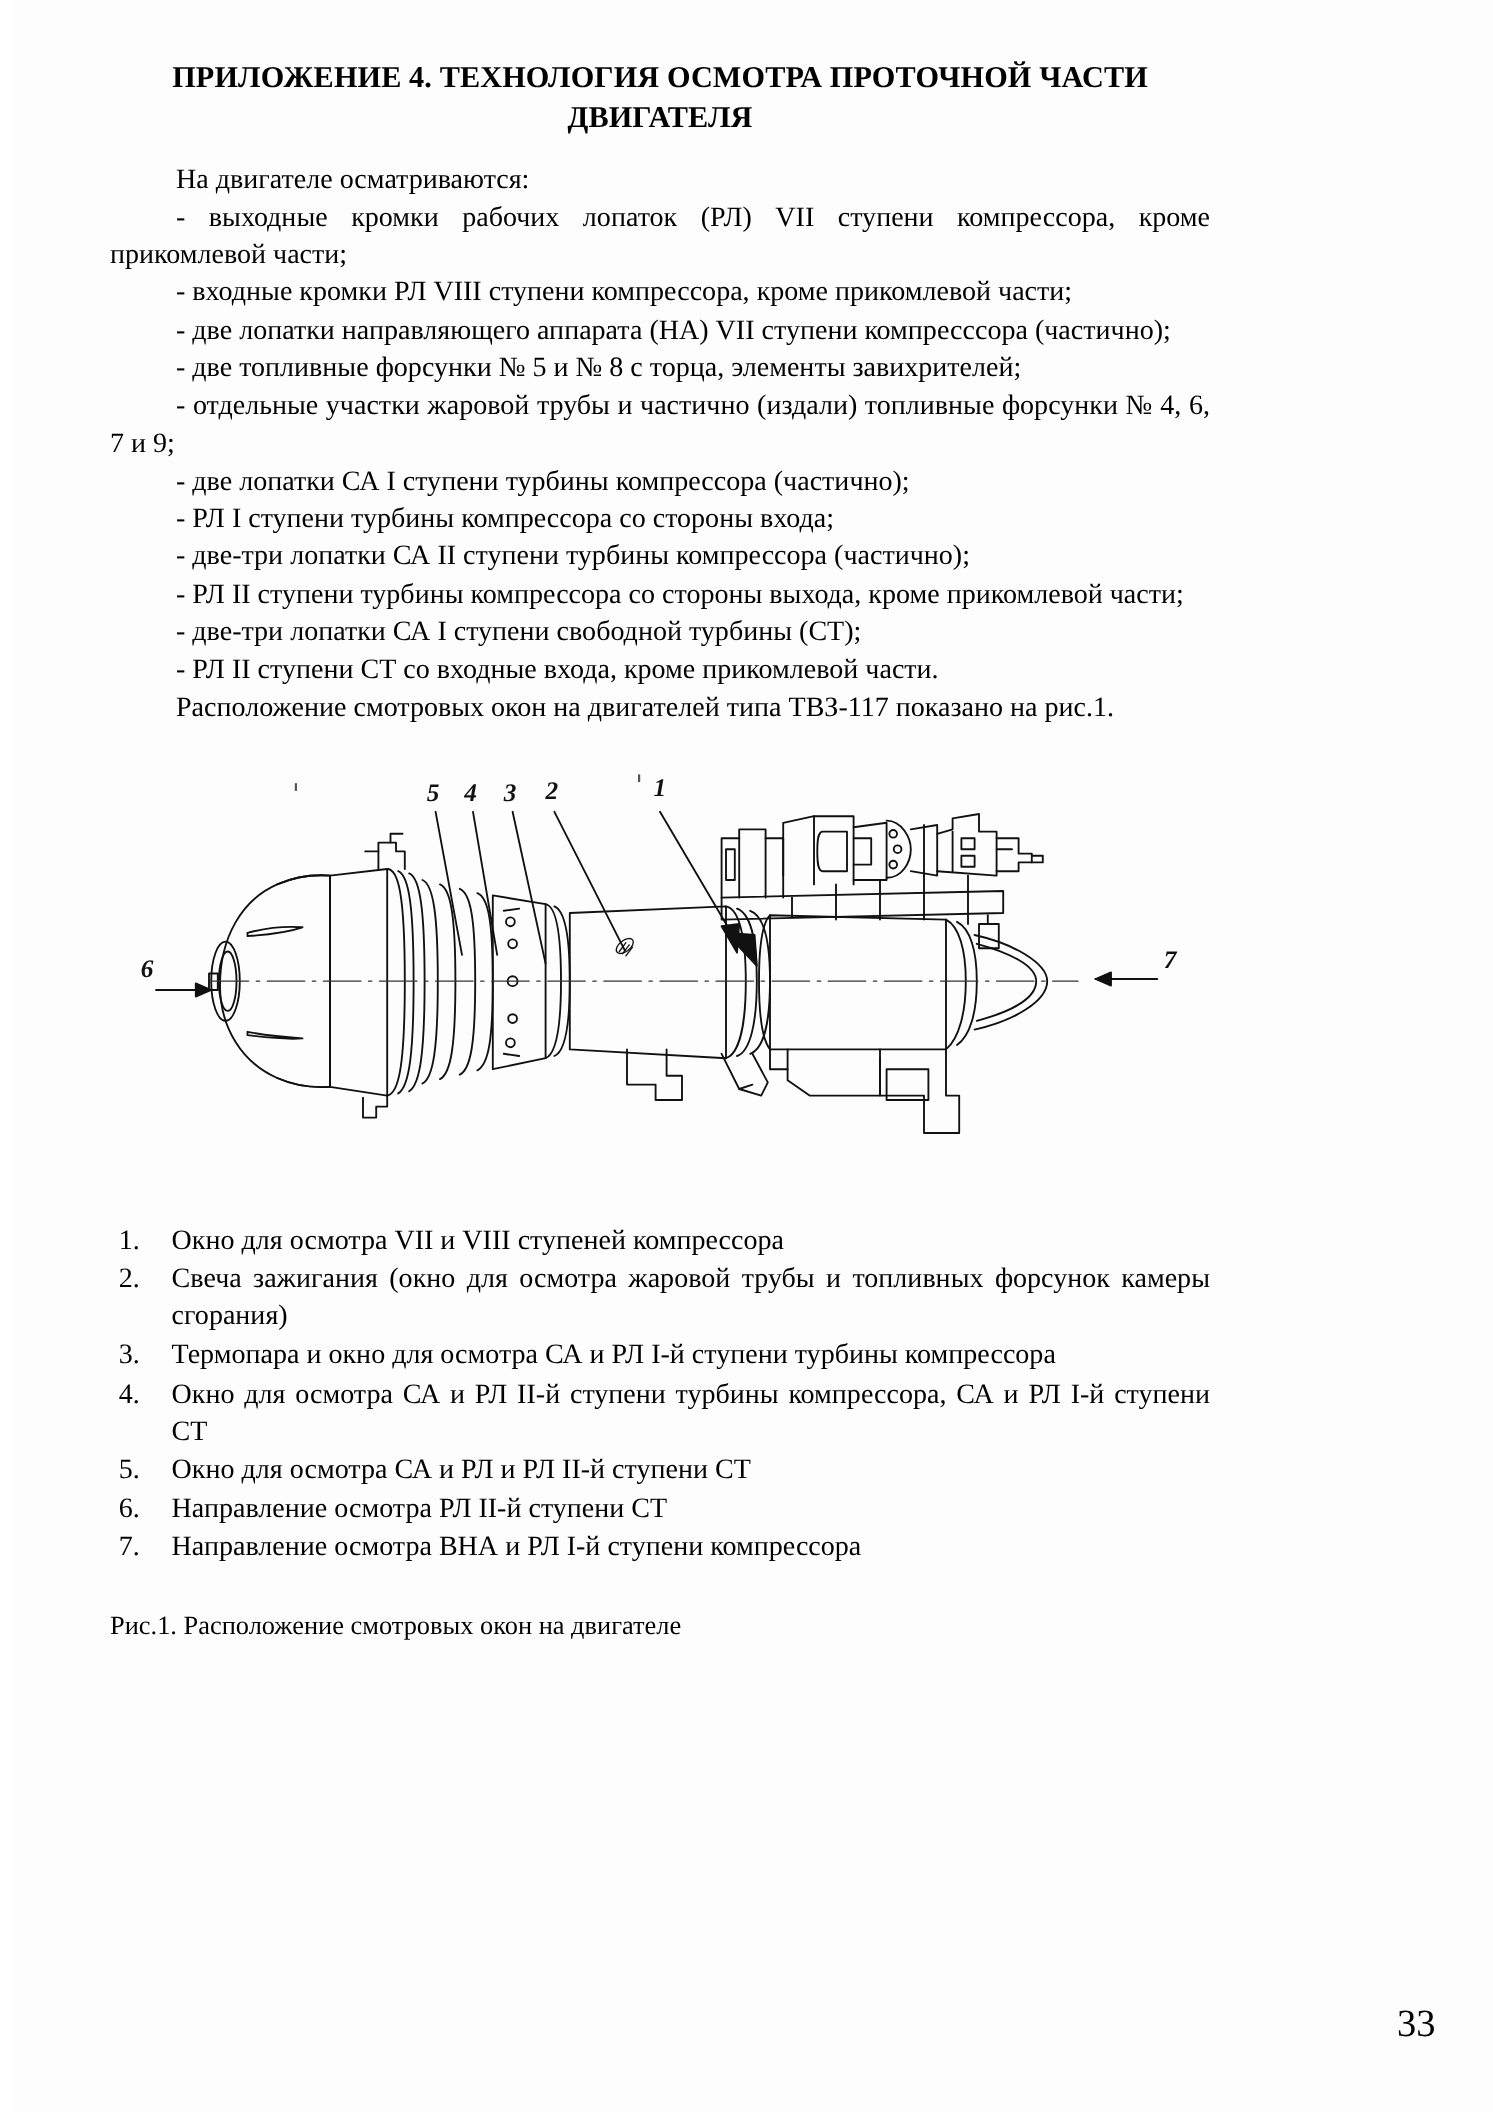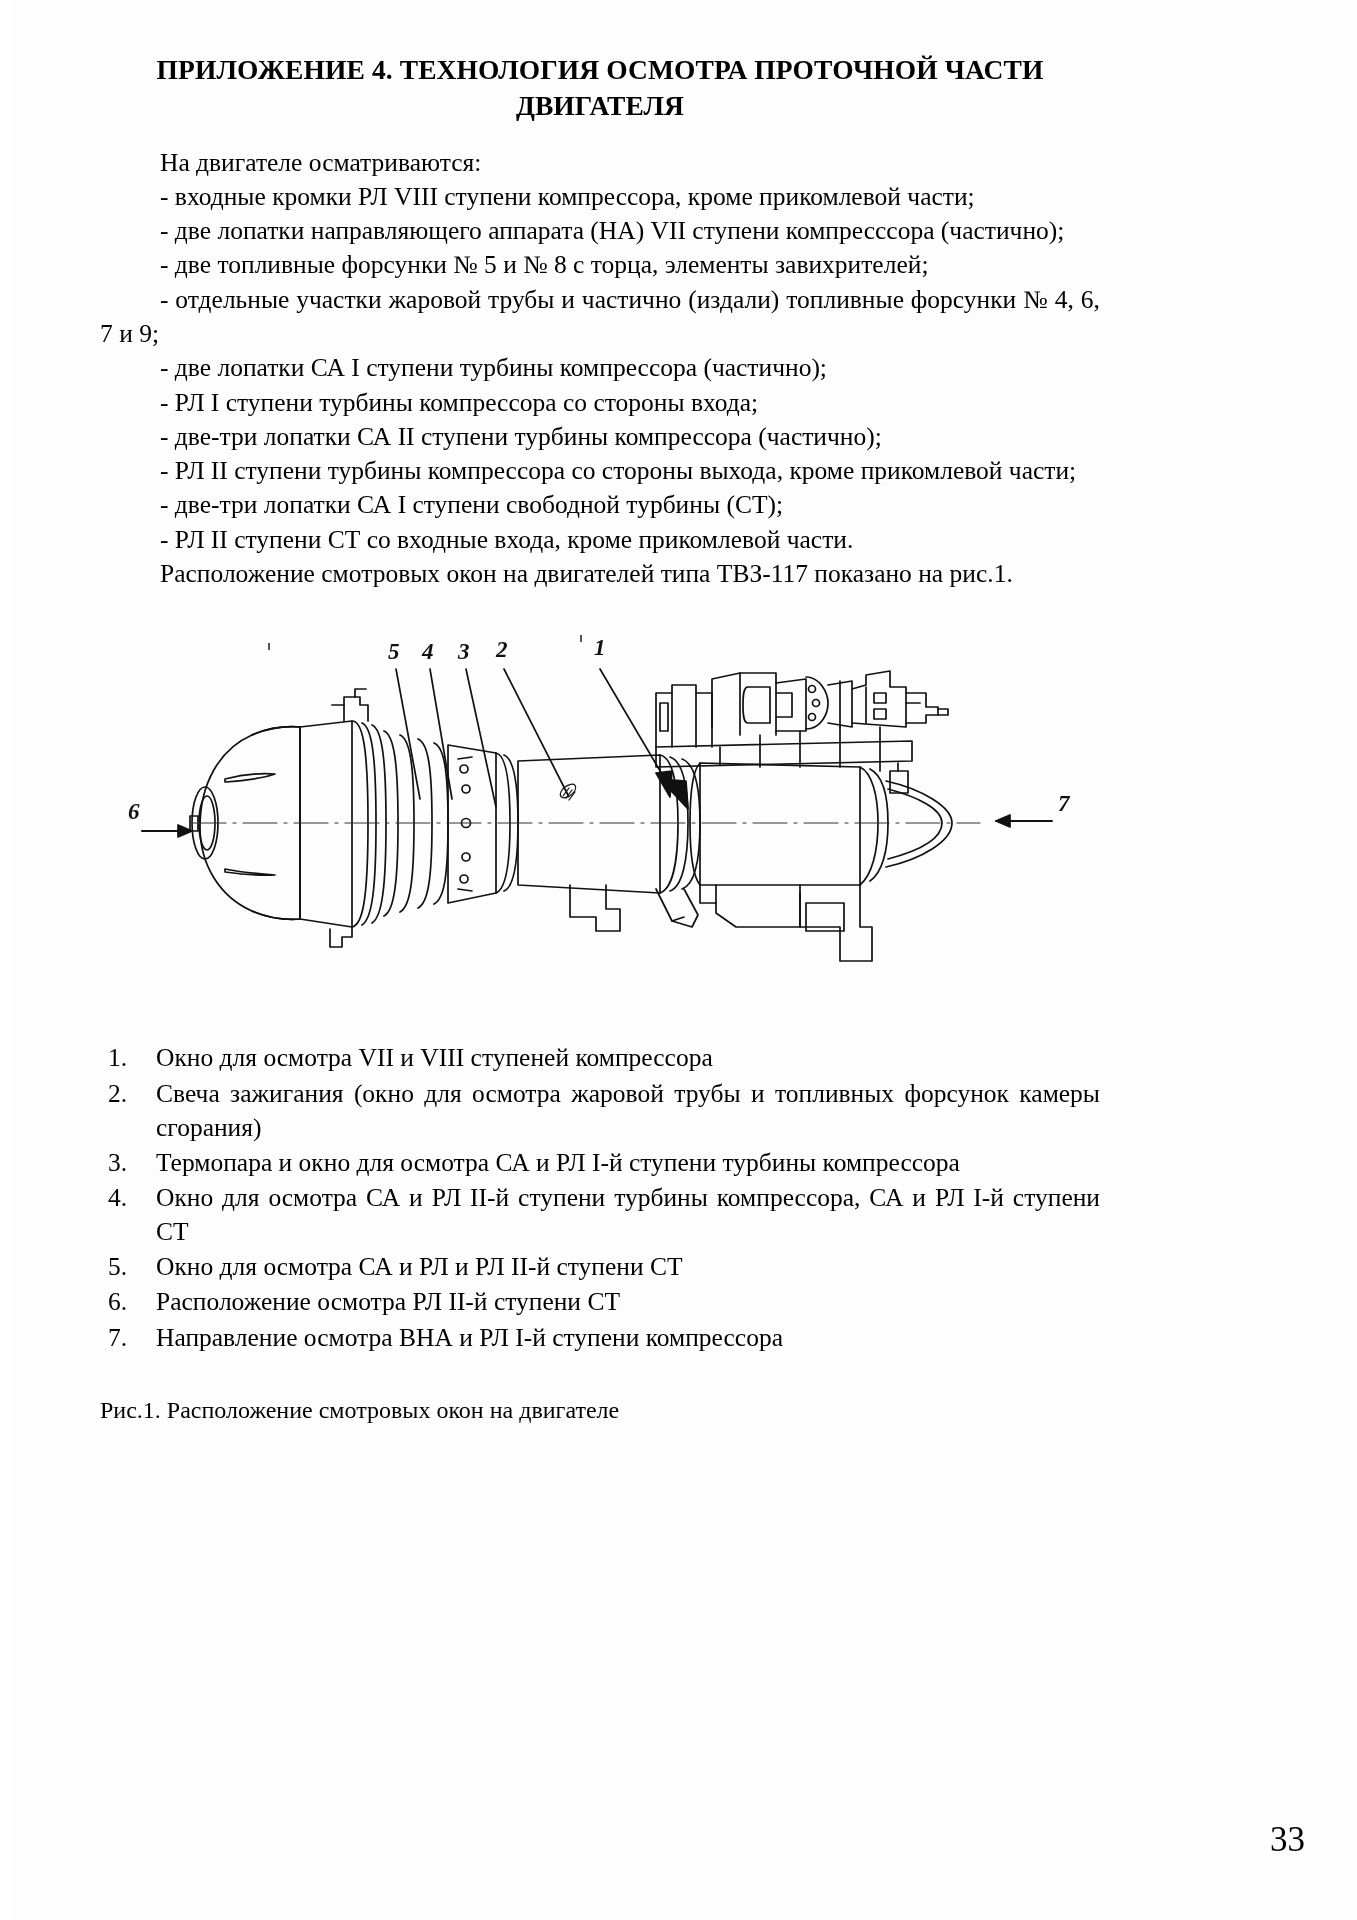--- a/index.html
+++ b/index.html
@@ -84,20 +84,21 @@
 <body>
 
 <div class="page">
 
   <div class="content">
 
     <h1 class="doc-title">ПРИЛОЖЕНИЕ 4. ТЕХНОЛОГИЯ ОСМОТРА ПРОТОЧНОЙ ЧАСТИ ДВИГАТЕЛЯ</h1>
 
     <div class="body-text">
       <p class="para lead">На двигателе осматриваются:</p>
+      <p class="para">-  выходные кромки рабочих лопаток (РЛ) VII ступени компрессора, кроме прикомлевой части;</p>
       <p class="para">-  входные кромки РЛ VIII ступени компрессора, кроме прикомлевой части;</p>
       <p class="para">-  две лопатки направляющего аппарата (НА) VII ступени компресссора (частично);</p>
       <p class="para">-  две топливные форсунки № 5 и № 8 с торца, элементы завихрителей;</p>
       <p class="para">-  отдельные участки жаровой трубы и частично (издали) топливные форсунки № 4, 6, 7 и 9;</p>
       <p class="para">-  две лопатки СА I ступени турбины компрессора (частично);</p>
       <p class="para">-  РЛ  I ступени турбины компрессора со стороны входа;</p>
       <p class="para">-  две-три лопатки СА II ступени турбины компрессора (частично);</p>
       <p class="para">-  РЛ II ступени турбины компрессора со стороны выхода, кроме прикомлевой части;</p>
       <p class="para">-  две-три лопатки СА I ступени свободной турбины (СТ);</p>
       <p class="para">-  РЛ II ступени СТ со входные входа, кроме прикомлевой части.</p>
@@ -264,21 +265,21 @@
       <li>
         <span class="marker">4.</span>
         <span>Окно для осмотра СА и РЛ II-й ступени турбины компрессора, СА и РЛ  I-й ступени СТ</span>
       </li>
       <li>
         <span class="marker">5.</span>
         <span>Окно для осмотра СА и РЛ и РЛ II-й ступени СТ</span>
       </li>
       <li>
         <span class="marker">6.</span>
-        <span>Расположение осмотра РЛ II-й ступени СТ</span>
+        <span>Направление осмотра РЛ II-й ступени СТ</span>
       </li>
       <li>
         <span class="marker">7.</span>
         <span>Направление осмотра ВНА и РЛ I-й ступени компрессора</span>
       </li>
     </ul>
 
     <div class="fig-caption">Рис.1. Расположение смотровых окон на двигателе</div>
 
   </div>

